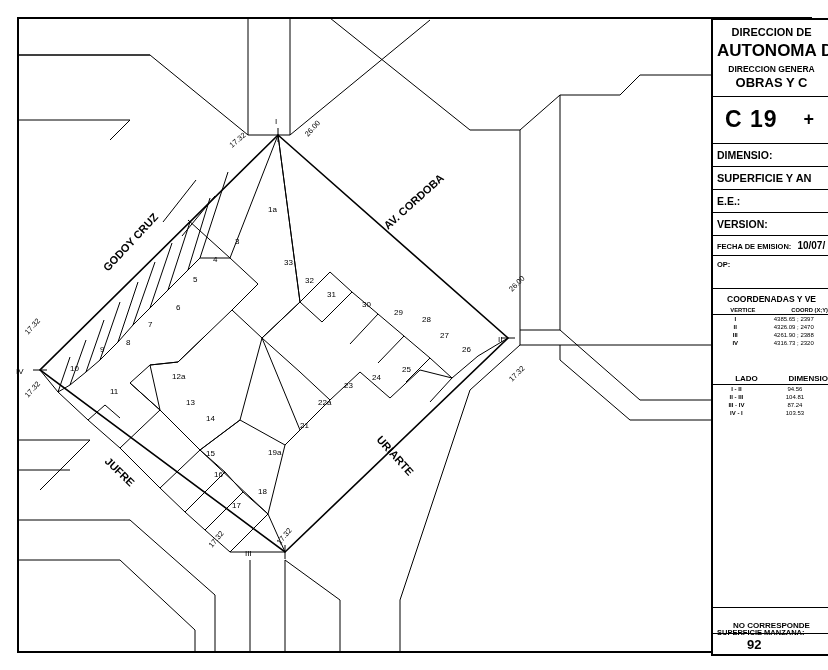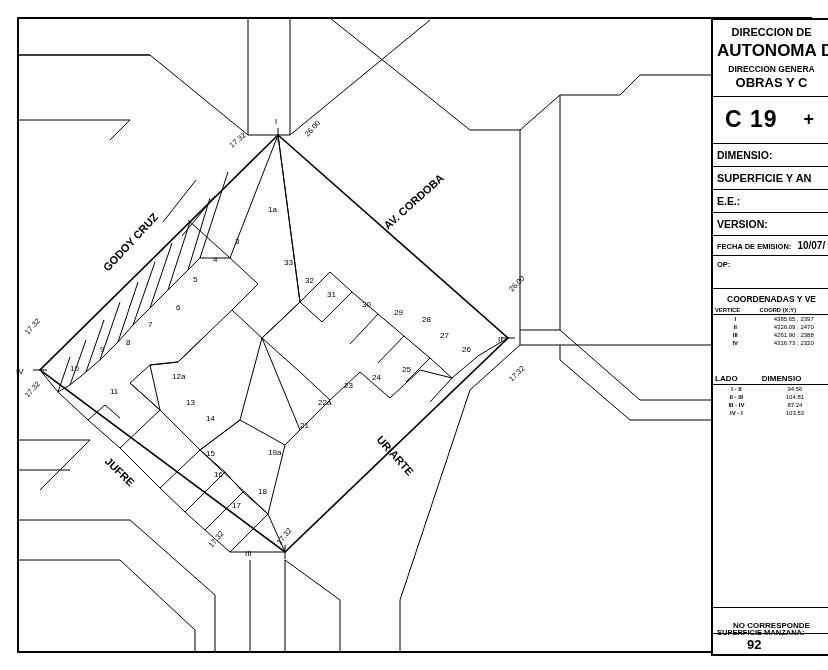--- a/index.html
+++ b/index.html
@@ -28,21 +28,21 @@
       font-size:23px;font-weight:bold;letter-spacing:1px;}
   .tb-code .plus{margin-left:26px;font-size:18px;font-weight:bold;}
 
   .tb-field{font-size:10.5px;font-weight:bold;padding:5px 4px;}
   .tb-field.big{font-size:11px;}
   .tb-field.small{font-size:7.5px;font-weight:bold;padding:4px;}
   .tb-field .val{font-weight:bold;margin-left:4px;}
 
   .tb-section-title{text-align:center;font-size:8.5px;font-weight:bold;padding:5px 2px 2px 2px;}
   table.tb-table{width:100%;border-collapse:collapse;font-size:6px;}
-  table.tb-table th{font-weight:bold;font-size:5.8px;padding:1px 2px;text-align:left;border-bottom:1px solid #000;}
+  table.tb-table th{font-weight:bold;font-size:5.8px;padding:1px 2px;text-align:right;border-bottom:1px solid #000;}
   table.tb-table td{font-size:6px;padding:1px 2px;text-align:center;}
   table.tb-table td.vx{font-weight:bold;}
   .tb-blank{height:26px;}
   .sep{border-bottom:1px solid #000;}
 </style>
 </head>
 <body>
 
 <div id="page">
 

